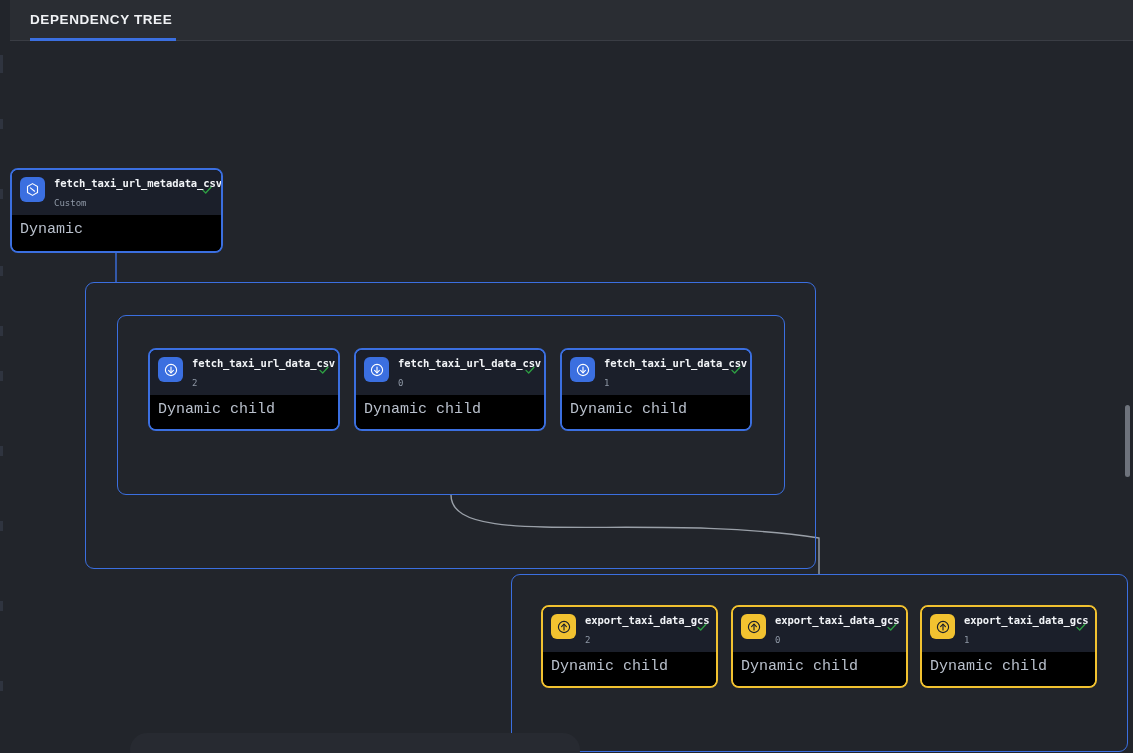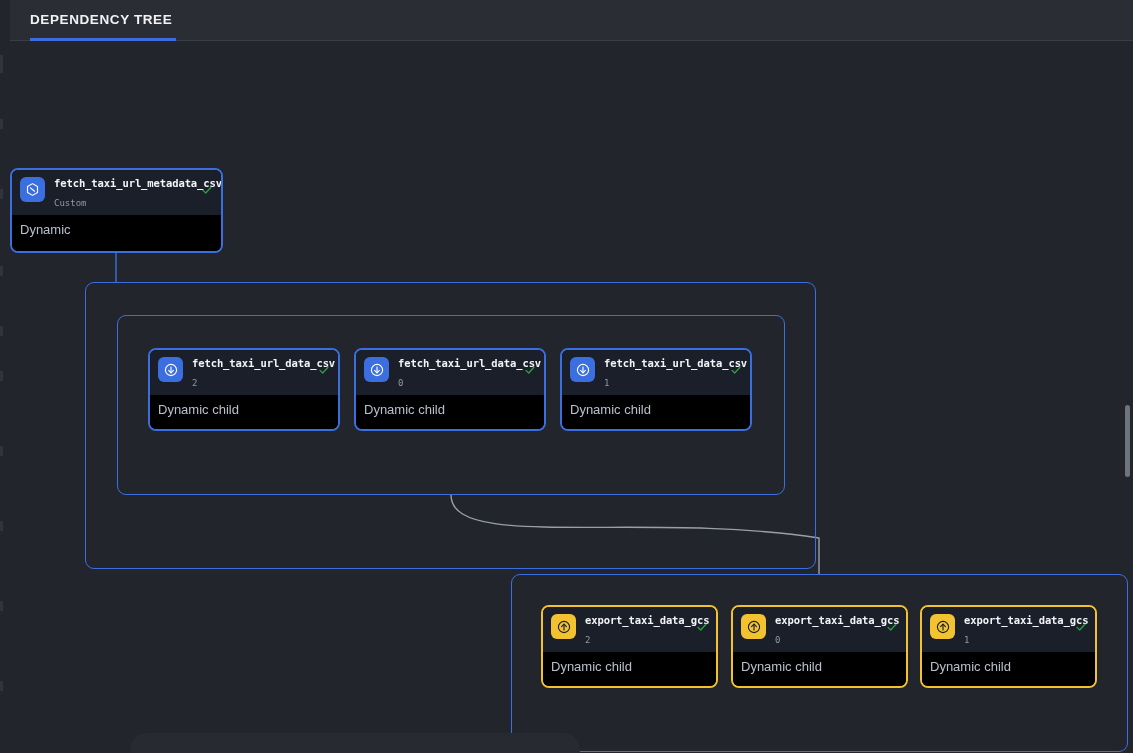--- a/index.html
+++ b/index.html
@@ -106,22 +106,22 @@
     flex: 0 0 auto;
     width: 12px; height: 12px;
     margin-top: 5px;
   }
   .node-body {
     background: #000000;
     padding: 8px 8px 10px 8px;
     min-height: 34px;
   }
   .node-body-text {
-    font-family: Liberation Sans, sans-serif;
-    font-size: 13px;
+    font-family: Liberation Mono, monospace;
+    font-size: 15px;
     color: #b9c0cc;
     line-height: 13px;
   }
 
   
   #node-meta   { left: 10px;  top: 127px; width: 213px; }
   #node-meta .node-body { min-height: 36px; }
   #node-f2     { left: 148px; top: 307px; width: 192px; }
   #node-f0     { left: 354px; top: 307px; width: 192px; }
   #node-f1     { left: 560px; top: 307px; width: 192px; }

